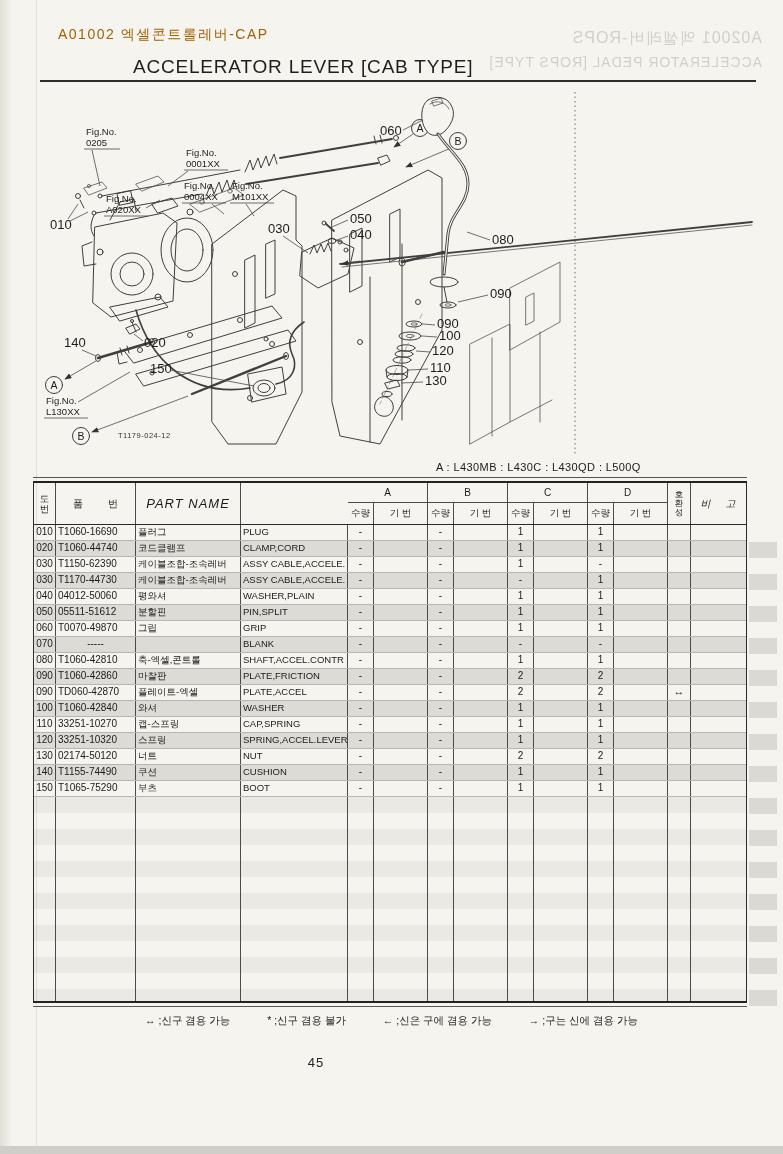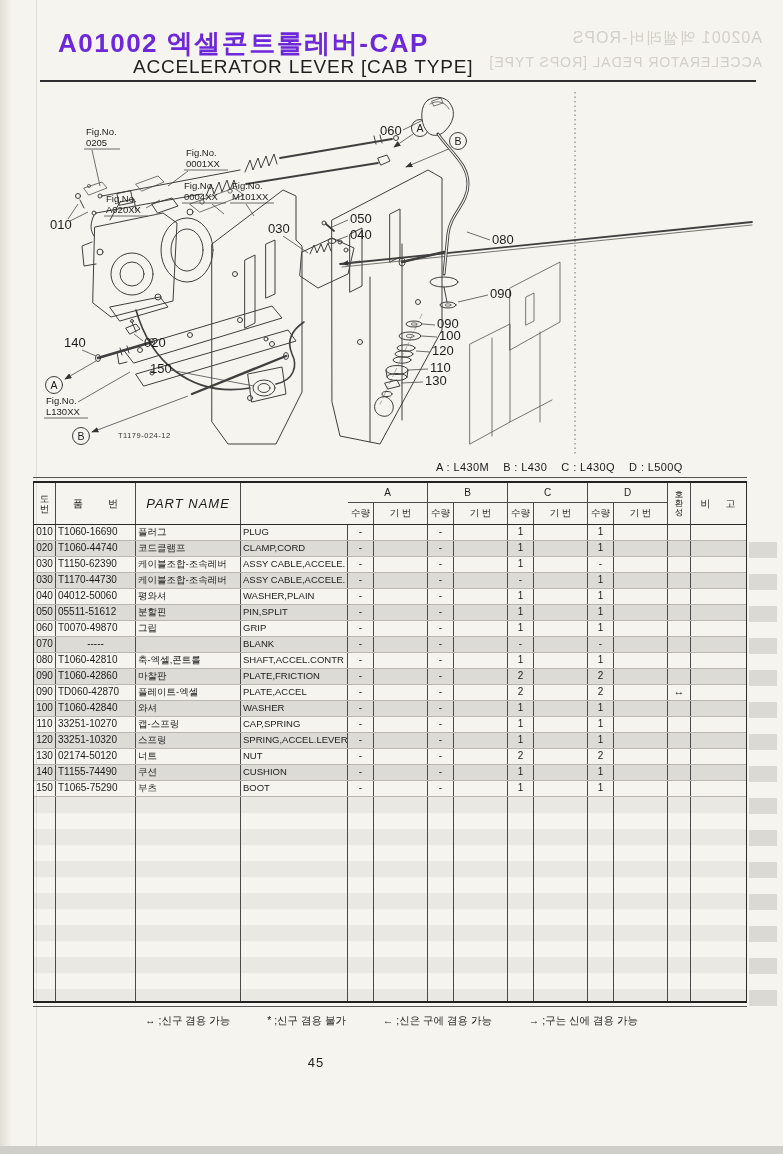--- a/index.html
+++ b/index.html
@@ -15,28 +15,28 @@
   .edge-bottom{position:absolute;left:0;bottom:0;width:100%;height:8px;background:#cfcec8;}
   .fold-line{position:absolute;left:36px;top:0;width:1px;height:100%;background:rgba(110,108,98,.14);}
   .ghost-title{
     position:absolute;left:462px;top:24px;width:300px;
     transform:scaleX(-1);color:rgba(125,122,112,.30);
     filter:blur(.7px);font-size:16px;line-height:1.7;letter-spacing:1px;white-space:nowrap;
   }
   .ghost-title .l2{font-size:14px;}
 
   
-  .title-ko{position:absolute;left:58px;top:26px;font-size:26px;font-weight:bold;
-    letter-spacing:1.5px;color:#6d28d9;white-space:nowrap;}
+  .title-ko{position:absolute;left:58px;top:26px;font-size:14px;font-weight:normal;
+    letter-spacing:1.5px;color:#a16207;white-space:nowrap;}
   .title-en{position:absolute;left:133px;top:56px;font-size:19px;letter-spacing:.8px;
     color:#1e1e1e;white-space:nowrap;}
   .title-rule{position:absolute;left:40px;top:80px;width:716px;height:2px;background:#2e2e2e;}
 
   
-  .models{position:absolute;left:436px;top:461px;display:flex;gap:14px;
+  .models{position:absolute;left:436px;top:461px;display:flex;gap:0;
     font-size:11px;letter-spacing:.4px;color:#1b1b1b;white-space:nowrap;}
 
   
   .diagram{position:absolute;left:40px;top:92px;}
   .sk{stroke:#3f3f3f;fill:none;stroke-width:1;stroke-linecap:round;stroke-linejoin:round;}
   .sk-l{stroke:#555;fill:none;stroke-width:.8;stroke-linecap:round;}
   .s2{stroke-width:1.8;}
   .s25{stroke-width:2.4;}
   .fillp{fill:#f5f4ee;}
   .ldr{stroke:#4a4a4a;stroke-width:.8;fill:none;}
@@ -57,21 +57,21 @@
     grid-template-rows:20px 21px;border-bottom:1.6px solid #2a2a2a;font-size:10px;}
   .hcell{border-right:1px solid #4a4a4a;display:flex;align-items:center;justify-content:center;text-align:center;}
   .hcell.nr{border-right:none;}
   .span2{grid-row:1/3;}
   .group{border-bottom:1px solid #4a4a4a;}
   .fig-head{flex-direction:column;line-height:9.5px;font-size:9.5px;}
   .kosp{word-spacing:22px;}
   .pn-head{font-size:13px;letter-spacing:1px;font-style:italic;}
   .qty-head{font-size:9.5px;}
   .compat-head{flex-direction:column;line-height:9px;font-size:8.5px;}
-  .remarks-head{word-spacing:12px;}
+  .remarks-head{word-spacing:12px;font-style:italic;}
   .tbody{font-size:10px;}
   .trow{display:grid;grid-template-columns:22px 80px 105px 107px 26px 54px 26px 54px 26px 54px 26px 54px 23px 54px;
     height:15px;border-bottom:1px solid #b8b6ae;}
   .trow.shaded{background:#dcdbd5;}
   .cell{border-right:1px solid #4a4a4a;line-height:14.5px;white-space:nowrap;overflow:hidden;padding:0 2px;}
   .c-fig{text-align:center;padding:0;}
   .c-ko,.c-en{font-size:9.5px;}
   .c-q,.c-cp{text-align:center;padding:0;}
   .c-cp{font-size:11px;line-height:13px;}
   .c-rm{border-right:none;}

